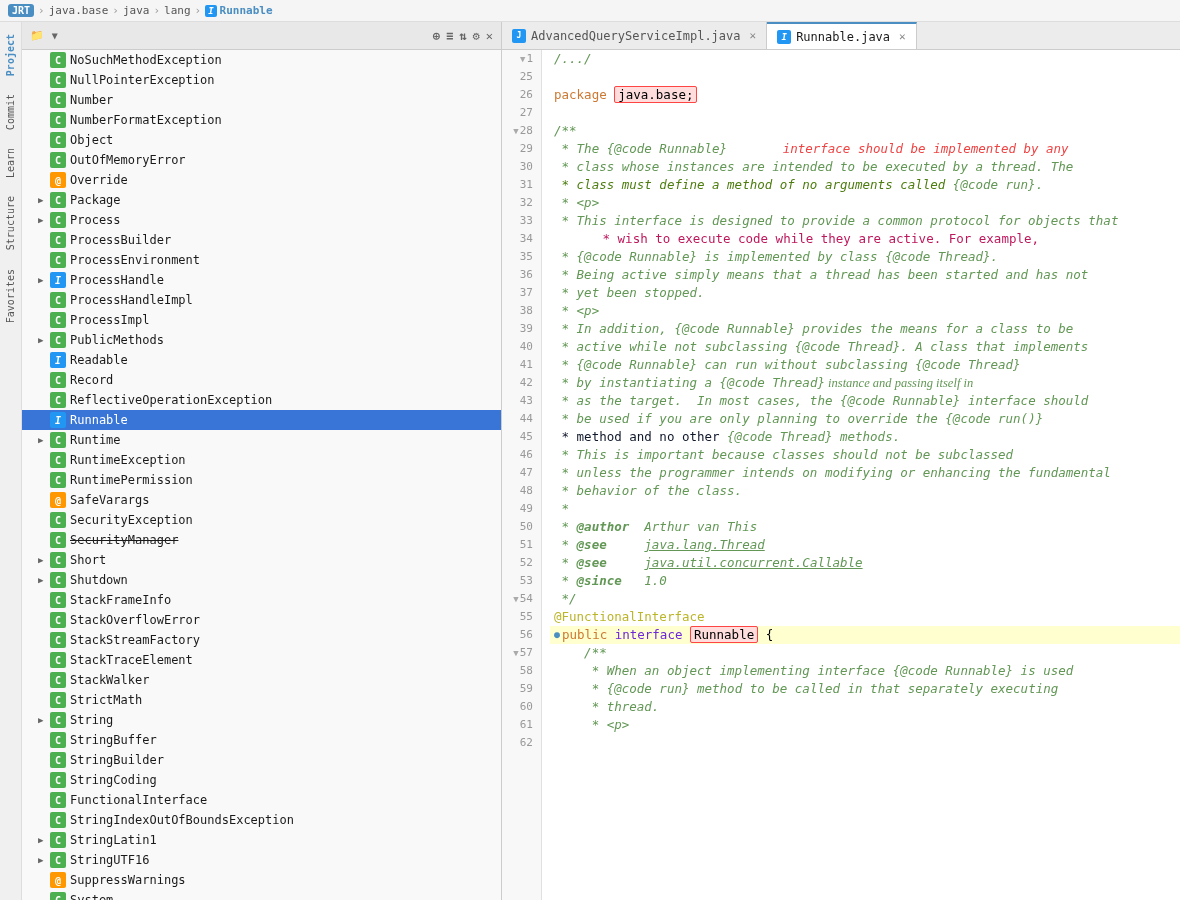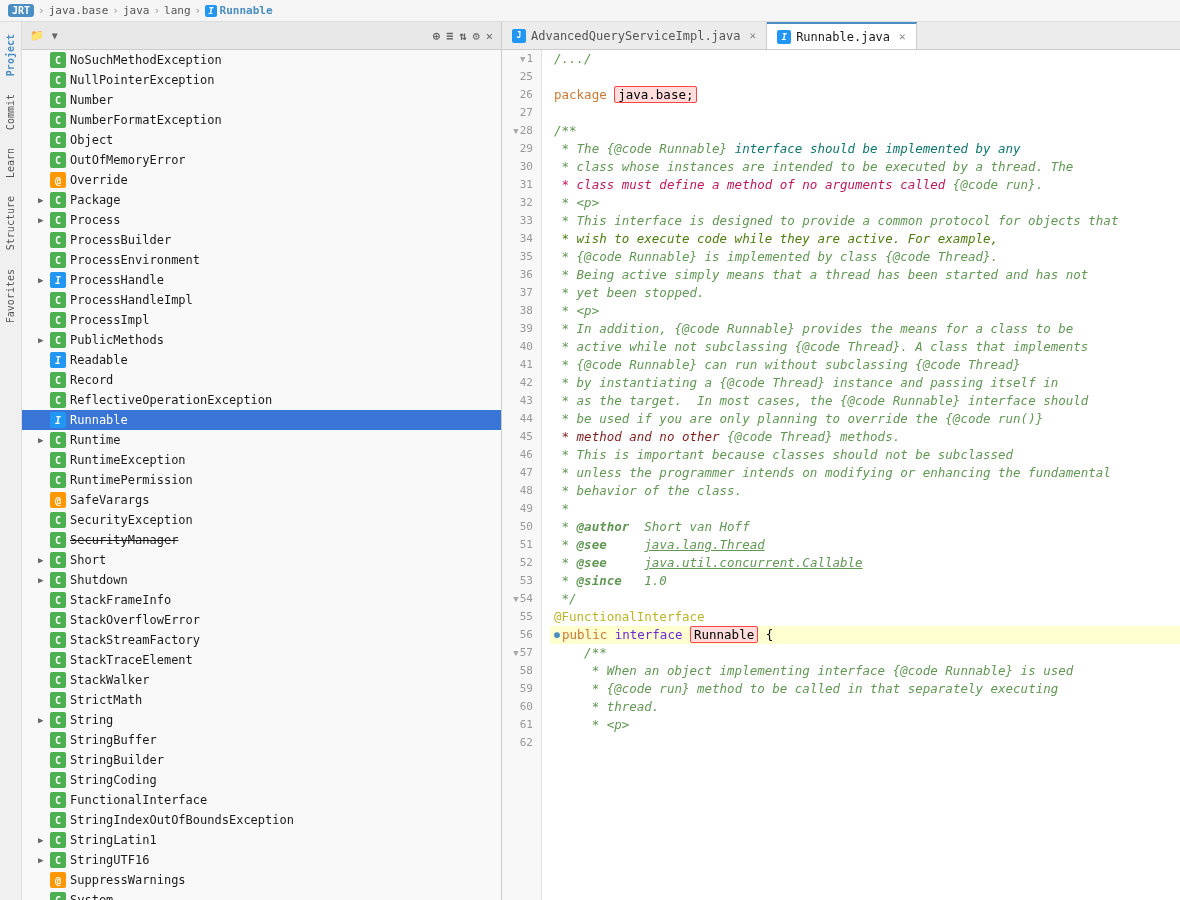--- a/index.html
+++ b/index.html
@@ -557,42 +557,42 @@
           <div class="line-number">60</div>
           <div class="line-number">61</div>
           <div class="line-number">62</div>
         </div>
       <div class="code-content" id="code-content">
           <div class="code-line"><span><span style="color:#629755;font-style:italic;">/.../</span></span></div>
           <div class="code-line"><span></span></div>
           <div class="code-line"><span><span style="color:#cc7832;">package</span> <span style="background:#ffdddd;border:1px solid #f44;padding:0 3px;border-radius:2px;">java.base;</span></span></div>
           <div class="code-line"><span></span></div>
           <div class="code-line"><span><span style="color:#629755;font-style:italic;">/**</span></span></div>
-          <div class="code-line"><span><span style="color:#629755;font-style:italic;"> * The </span><span style="color:#629755;font-style:italic;">{@code Runnable}</span><span style="color:#0f766e;font-style:italic;"> interface should be implemented by any</span></span></div>
+          <div class="code-line"><span><span style="color:#629755;font-style:italic;"> * The </span><span style="color:#629755;font-style:italic;">{@code Runnable}</span><span style="color:#ef4444;font-style:italic;margin-left:48px;"> interface should be implemented by any</span></span></div>
           <div class="code-line"><span><span style="color:#629755;font-style:italic;"> * class whose instances are intended to be executed by a thread. The</span></span></div>
-          <div class="code-line"><span><span style="color:#be185d;font-style:italic;text-align:right;"> * class must define a method of no arguments called </span><span style="color:#629755;font-style:italic;">{@code run}.</span></span></div>
+          <div class="code-line"><span><span style="color:#4d7c0f;font-style:italic;text-align:right;"> * class must define a method of no arguments called </span><span style="color:#629755;font-style:italic;">{@code run}.</span></span></div>
           <div class="code-line"><span><span style="color:#629755;font-style:italic;"> * &lt;p&gt;</span></span></div>
           <div class="code-line"><span><span style="color:#629755;font-style:italic;text-align:center;"> * This interface is designed to provide a common protocol for objects that</span></span></div>
-          <div class="code-line"><span><span style="color:#4d7c0f;font-style:italic;"> * wish to execute code while they are active. For example,</span></span></div>
+          <div class="code-line"><span><span style="color:#be185d;margin-left:41px;"> * wish to execute code while they are active. For example,</span></span></div>
           <div class="code-line"><span><span style="color:#629755;font-style:italic;"> * </span><span style="color:#629755;font-style:italic;">{@code Runnable}</span><span style="color:#629755;font-style:italic;"> is implemented by class </span><span style="color:#629755;font-style:italic;">{@code Thread}.</span></span></div>
           <div class="code-line"><span><span style="color:#629755;font-style:italic;"> * Being active simply means that a thread has been started and has not</span></span></div>
           <div class="code-line"><span><span style="color:#629755;font-style:italic;"> * yet been stopped.</span></span></div>
           <div class="code-line"><span><span style="color:#629755;font-style:italic;"> * &lt;p&gt;</span></span></div>
           <div class="code-line"><span><span style="color:#629755;font-style:italic;"> * In addition, </span><span style="color:#629755;font-style:italic;">{@code Runnable}</span><span style="color:#629755;font-style:italic;"> provides the means for a class to be</span></span></div>
           <div class="code-line"><span><span style="color:#629755;font-style:italic;margin-top:27px;"> * active while not subclassing </span><span style="color:#629755;font-style:italic;">{@code Thread}.</span><span style="color:#629755;font-style:italic;"> A class that implements</span></span></div>
           <div class="code-line"><span><span style="color:#629755;font-style:italic;"> * </span><span style="color:#629755;font-style:italic;">{@code Runnable}</span><span style="color:#629755;font-style:italic;"> can run without subclassing </span><span style="color:#629755;font-style:italic;">{@code Thread}</span></span></div>
-          <div class="code-line"><span><span style="color:#629755;font-style:italic;"> * by instantiating a </span><span style="color:#629755;font-style:italic;">{@code Thread}</span><span style="color:#629755;font-style:italic;"> instance and passing itself in</span></span></div>
+          <div class="code-line"><span><span style="color:#629755;font-style:italic;"> * by instantiating a </span><span style="color:#629755;font-style:italic;">{@code Thread}</span><span style="color:#629755;font-style:italic;font-family:Liberation Serif, serif;"> instance and passing itself in</span></span></div>
           <div class="code-line"><span><span style="color:#629755;font-style:italic;"> * as the target.  In most cases, the </span><span style="color:#629755;font-style:italic;">{@code Runnable}</span><span style="color:#629755;font-style:italic;"> interface should</span></span></div>
           <div class="code-line"><span><span style="color:#629755;font-style:italic;"> * be used if you are only planning to override the </span><span style="color:#629755;font-style:italic;">{@code run()}</span></span></div>
-          <div class="code-line"><span><span style="color:#7f1d1d;font-style:italic;"> * method and no other </span><span style="color:#629755;font-style:italic;">{@code Thread}</span><span style="color:#629755;font-style:italic;"> methods.</span></span></div>
+          <div class="code-line"><span><span style="color:#0f172a;"> * method and no other </span><span style="color:#629755;font-style:italic;">{@code Thread}</span><span style="color:#629755;font-style:italic;"> methods.</span></span></div>
           <div class="code-line"><span><span style="color:#629755;font-style:italic;"> * This is important because classes should not be subclassed</span></span></div>
           <div class="code-line"><span><span style="color:#629755;font-style:italic;"> * unless the programmer intends on modifying or enhancing the fundamental</span></span></div>
           <div class="code-line"><span><span style="color:#629755;font-style:italic;"> * behavior of the class.</span></span></div>
           <div class="code-line"><span><span style="color:#629755;font-style:italic;"> *</span></span></div>
-          <div class="code-line"><span><span style="color:#629755;font-style:italic;"> * </span><span style="color:#629755;font-style:italic;font-weight:bold;">@author</span><span style="color:#629755;font-style:italic;">  Short van Hoff</span></span></div>
+          <div class="code-line"><span><span style="color:#629755;font-style:italic;"> * </span><span style="color:#629755;font-style:italic;font-weight:bold;">@author</span><span style="color:#629755;font-style:italic;">  Arthur van This</span></span></div>
           <div class="code-line"><span><span style="color:#629755;font-style:italic;"> * </span><span style="color:#629755;font-style:italic;font-weight:bold;">@see</span><span style="color:#629755;font-style:italic;">     </span><span style="color:#629755;font-style:italic;text-decoration:underline;">java.lang.Thread</span></span></div>
           <div class="code-line"><span><span style="color:#629755;font-style:italic;"> * </span><span style="color:#629755;font-style:italic;font-weight:bold;">@see</span><span style="color:#629755;font-style:italic;">     </span><span style="color:#629755;font-style:italic;text-decoration:underline;">java.util.concurrent.Callable</span></span></div>
           <div class="code-line"><span><span style="color:#629755;font-style:italic;"> * </span><span style="color:#629755;font-style:italic;font-weight:bold;">@since</span><span style="color:#629755;font-style:italic;">   1.0</span></span></div>
           <div class="code-line"><span><span style="color:#629755;font-style:italic;"> */</span></span></div>
           <div class="code-line"><span><span style="color:#bbb529;">@FunctionalInterface</span></span></div>
           <div class="code-line highlighted"><span style="color: rgb(74, 142, 194); margin-right: 2px; font-size: 10px;">●</span><span><span style="color:#cc7832;">public</span> <span style="color:#6d28d9;">interface</span> <span style="background:#ffdddd;border:1px solid #f44;padding:0 3px;border-radius:2px;">Runnable</span> {</span></div>
           <div class="code-line"><span>    <span style="color:#629755;font-style:italic;">/**</span></span></div>
           <div class="code-line"><span><span style="color:#629755;font-style:italic;">     * When an object implementing interface </span><span style="color:#629755;font-style:italic;">{@code Runnable}</span><span style="color:#629755;font-style:italic;"> is used</span></span></div>
           <div class="code-line"><span><span style="color:#629755;font-style:italic;">     * </span><span style="color:#629755;font-style:italic;">{@code run}</span><span style="color:#629755;font-style:italic;"> method to be called in that separately executing</span></span></div>
           <div class="code-line"><span><span style="color:#629755;font-style:italic;">     * thread.</span></span></div>

